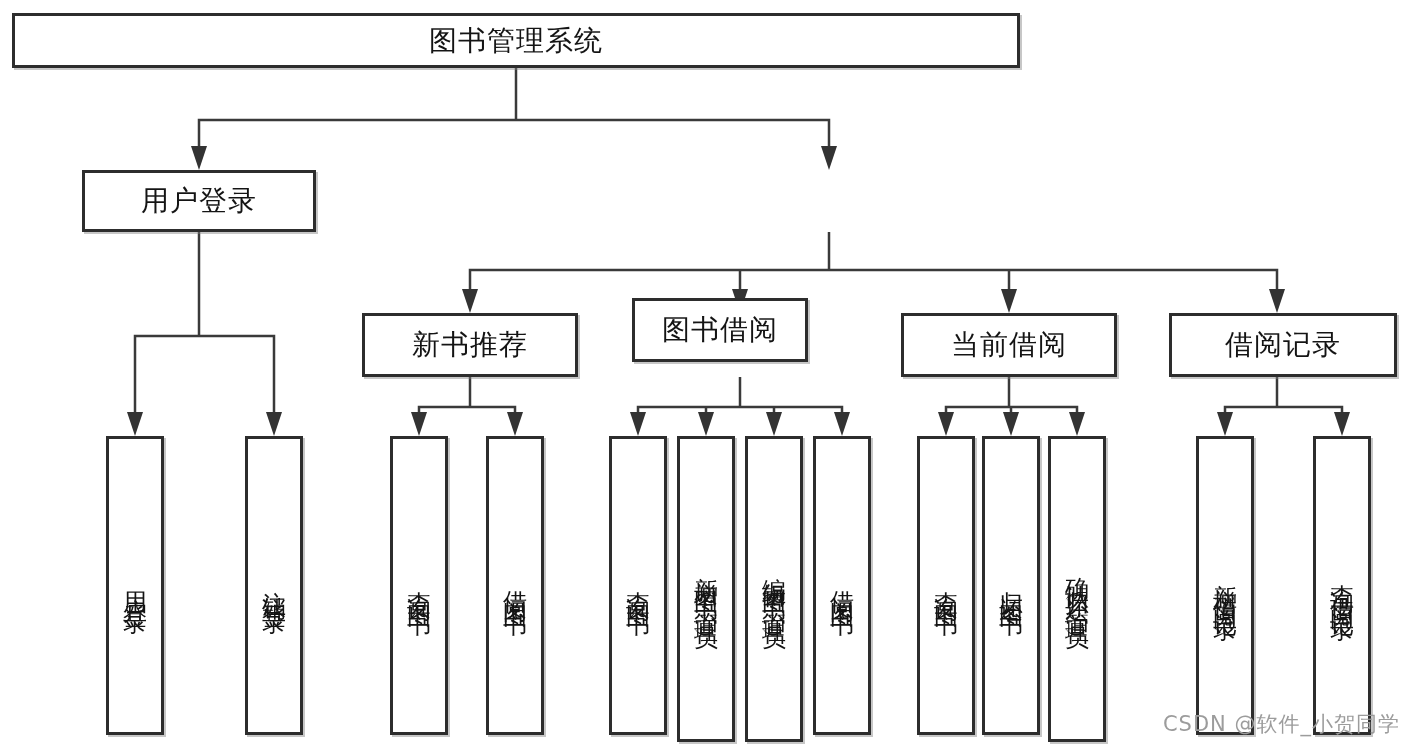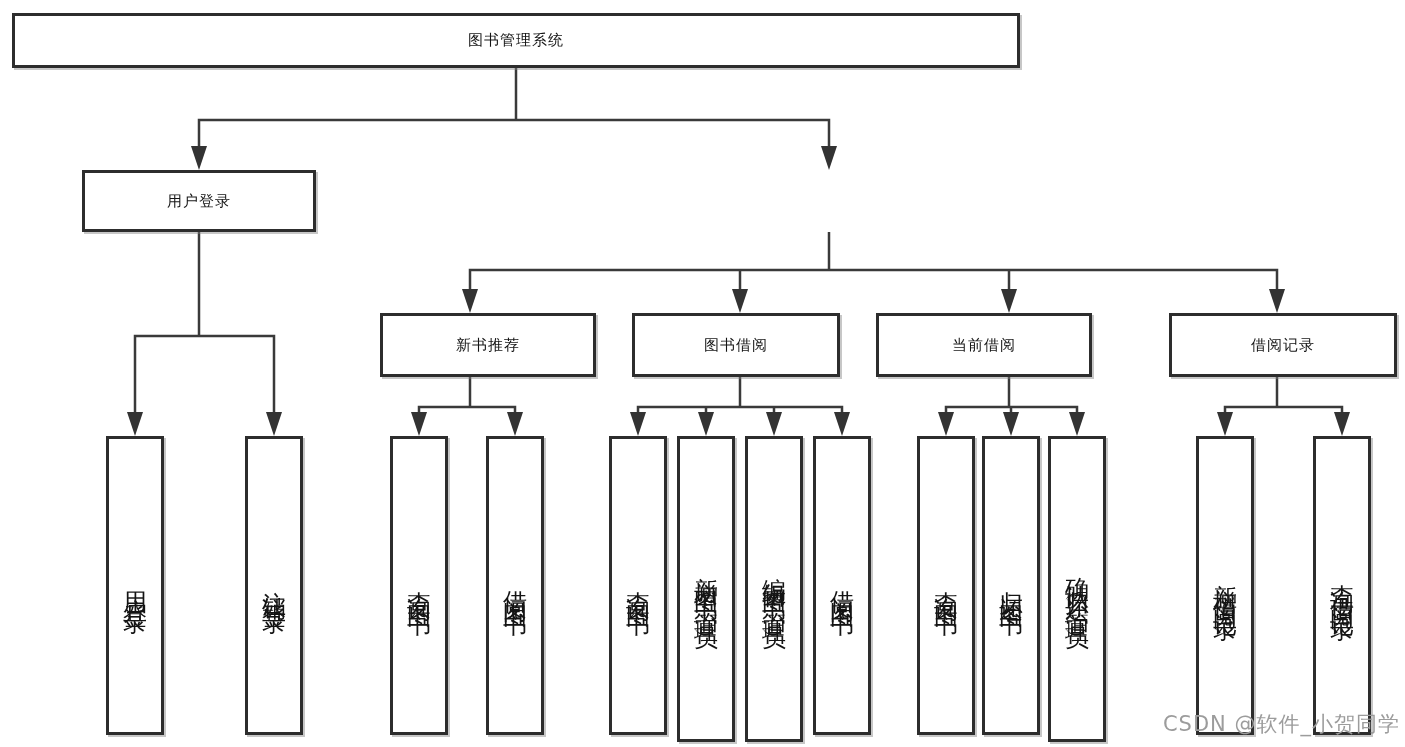--- a/index.html
+++ b/index.html
@@ -5,21 +5,21 @@
   html,body{margin:0;padding:0;background:#ffffff;}
   body{font-family:"DejaVu Sans","Liberation Sans",sans-serif;}
   #canvas{position:relative;width:1405px;height:747px;background:#ffffff;overflow:hidden;}
   svg.connectors{position:absolute;left:0;top:0;z-index:1;}
   .box{
     position:absolute;z-index:2;background:#ffffff;
     border:3px solid #2d2d2d;box-sizing:border-box;
     display:flex;align-items:center;justify-content:center;
     box-shadow:2px 2px 0 rgba(130,130,130,0.45);
   }
-  .hlabel{font-size:15px;color:#141414;letter-spacing:1px;white-space:nowrap;}
+  .hlabel{font-size:28px;color:#141414;letter-spacing:1px;white-space:nowrap;}
   .vtext{
     writing-mode:vertical-rl;text-orientation:mixed;
     font-size:24px;line-height:1;letter-spacing:7px;
     color:#141414;white-space:nowrap;
   }
   .watermark{
     position:absolute;z-index:3;right:5px;top:710px;
     font-size:21px;color:#9c9c9c;letter-spacing:1px;white-space:nowrap;margin-left:31px;
   }
 </style>
@@ -81,27 +81,27 @@
   </svg>
 
   <div class="box" style="left:12px;top:13px;width:1008px;height:55px;">
     <span class="hlabel">图书管理系统</span>
   </div>
 
   <div class="box" style="left:82px;top:170px;width:234px;height:62px;">
     <span class="hlabel">用户登录</span>
   </div>
 
-  <div class="box" style="left:362px;top:313px;width:216px;height:64px;margin-left:18px;">
+  <div class="box" style="left:362px;top:313px;width:216px;height:64px;">
     <span class="hlabel">新书推荐</span>
   </div>
-  <div class="box" style="left:632px;top:313px;width:208px;height:64px;">
+  <div class="box" style="left:632px;top:298px;width:176px;height:64px;">
     <span class="hlabel">图书借阅</span>
   </div>
-  <div class="box" style="left:876px;top:313px;width:216px;height:64px;">
+  <div class="box" style="left:901px;top:313px;width:216px;height:64px;">
     <span class="hlabel">当前借阅</span>
   </div>
   <div class="box" style="left:1169px;top:313px;width:228px;height:64px;">
     <span class="hlabel">借阅记录</span>
   </div>
 
   <div class="box" style="left:106px;top:436px;width:58px;height:299px;">
     <span class="vtext">用户登录</span>
   </div>
   <div class="box" style="left:245px;top:436px;width:58px;height:299px;">

